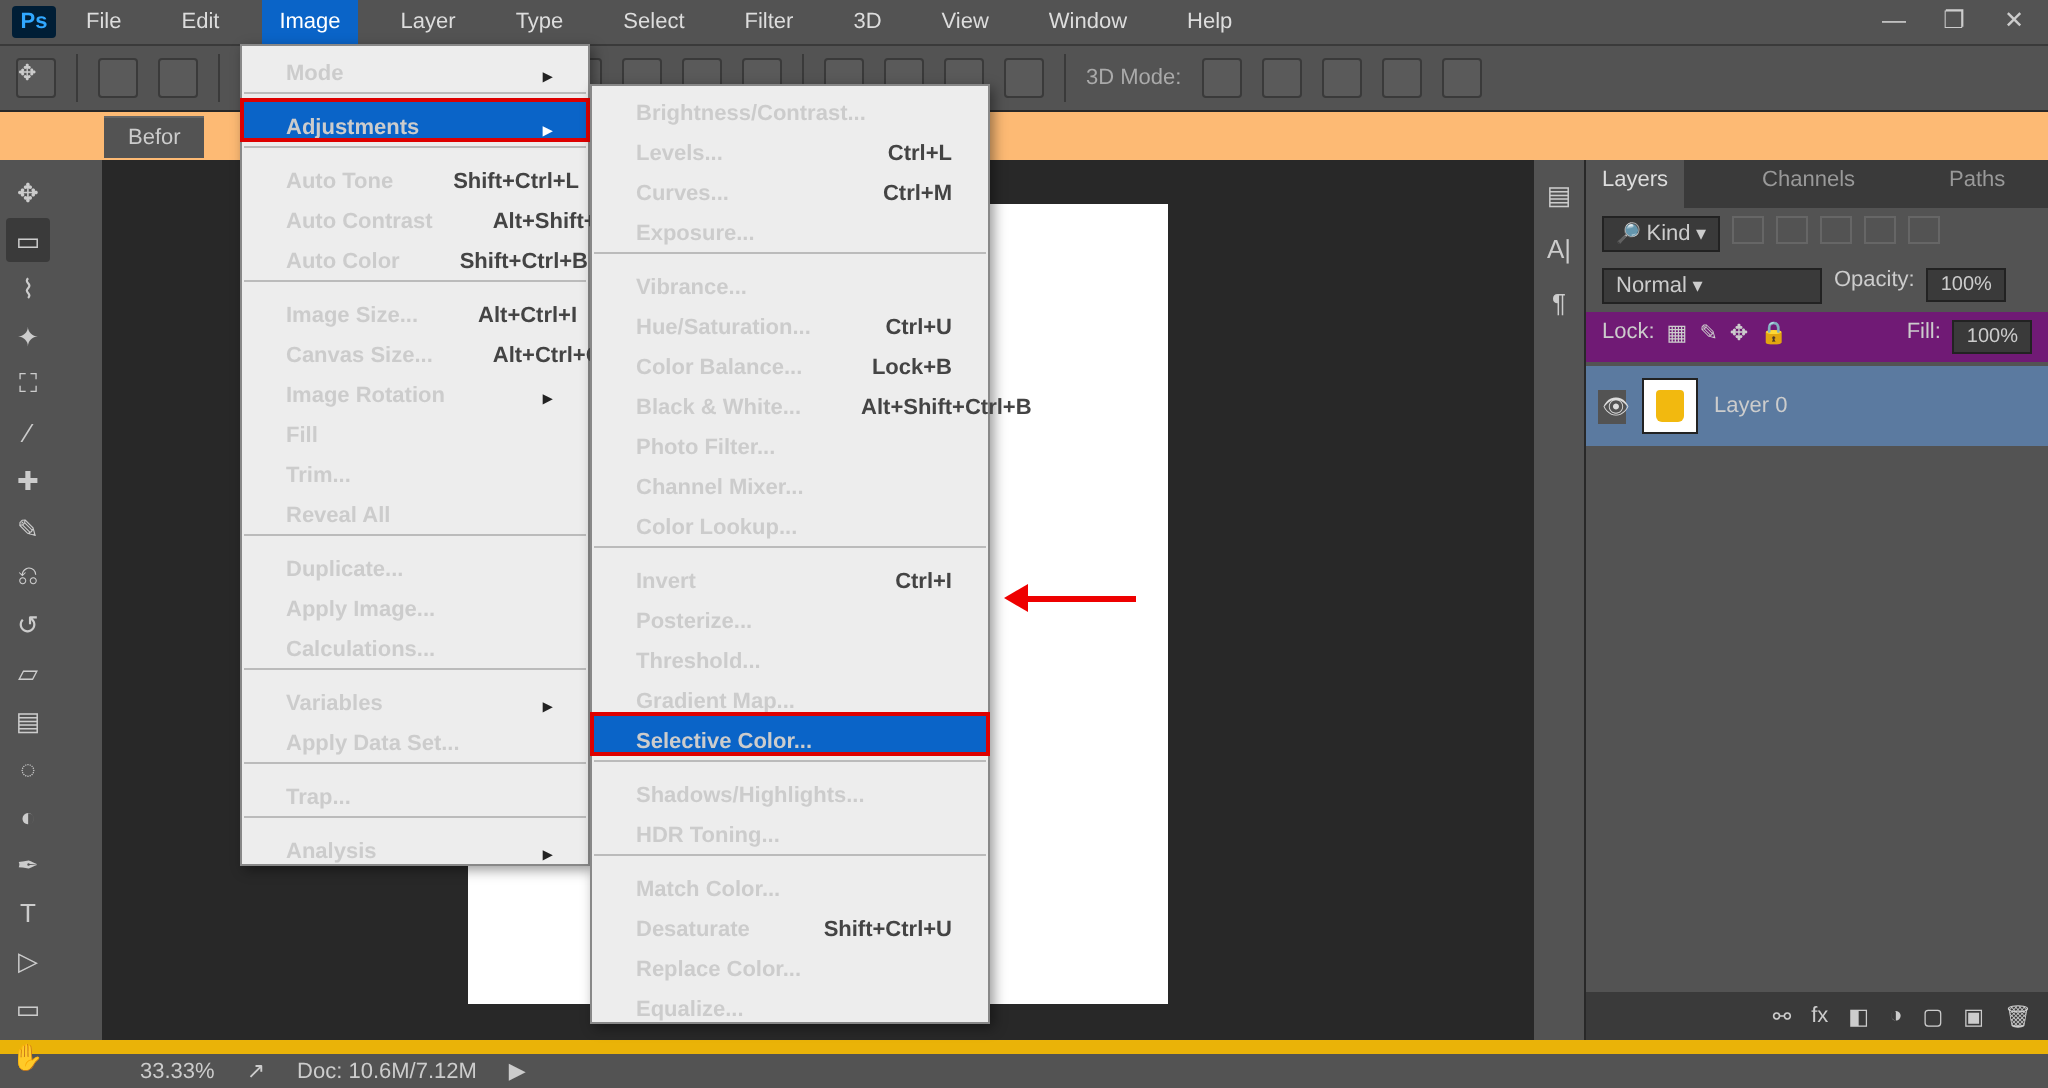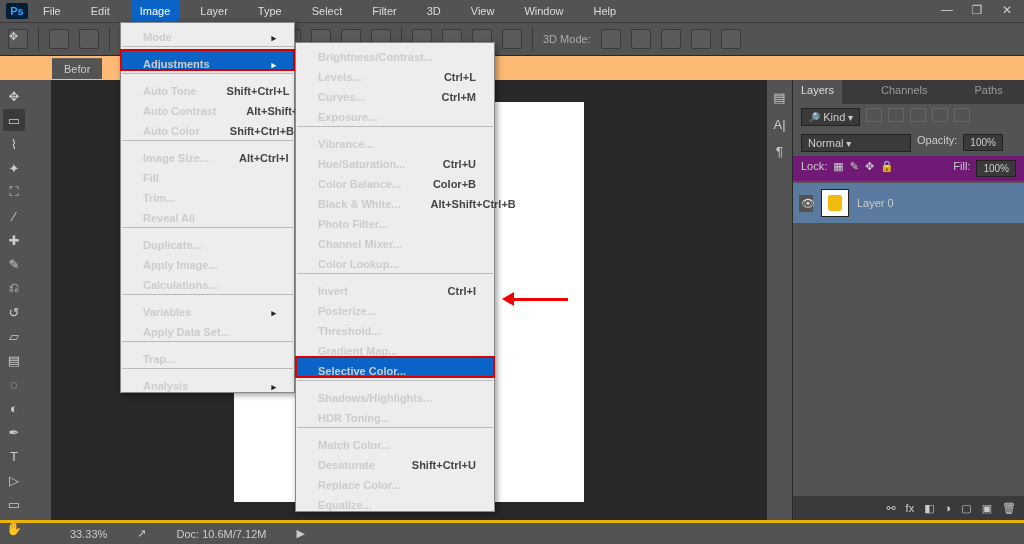--- a/index.html
+++ b/index.html
@@ -32,21 +32,21 @@
 .ptab.act { background:#535353; color:#ddd; }
 .prow { display:flex; align-items:flex-start; padding:4px 8px; gap:6px; }
 .psel { background:#3a3a3a; border:1px solid #222; padding:2px 6px; color:#ccc; font-size:10px; }
 .prow .ic2 { width:16px; height:14px; border:1px solid #666; }
 .lock-row { background:#701a75; padding:4px 8px; display:flex; gap:6px; font-size:10px; }
 .layer { display:flex; align-items:center; background:#5b7aa0; padding:6px; gap:8px; margin:2px 0; }
 .layer .eye { width:14px; color:#ddd; background:#535353; padding:2px; }
 .layer .thumb { width:28px; height:28px; background:#fff; border:1px solid #222; display:flex; align-items:center; justify-content:center; }
 .layer .thumb .mini { width:14px; height:16px; background:#f2b90f; border-radius:2px 2px 3px 3px; }
 .pbottom { margin-top:auto; height:24px; background:#3a3a3a; display:flex; align-items:center; justify-content:flex-end; gap:10px; padding:0 8px; color:#888; }
-.statusbar { height:24px; background:#535353; border-top:3px solid #eab308; display:flex; align-items:center; padding-left:70px; gap:30px; font-size:10px; color:#ccc; }
+.statusbar { height:24px; background:#535353; border-top:7px solid #eab308; display:flex; align-items:center; padding-left:70px; gap:16px; font-size:10px; color:#ccc; }
 
 .menu { position:absolute; background:#ededed; border:1px solid #888; box-shadow:2px 2px 6px rgba(0,0,0,.4); z-index:100; }
 .menu .row { display:flex; align-items:flex-end; height:20px; padding:0 18px 0 22px; color:#222; white-space:nowrap;font-weight:bold; }
 .menu .row.sub::after { content:"▸"; margin-left:auto; font-size:9px; }
 .menu .row .sc { margin-left:auto; padding-left:30px; color:#444; }
 .menu .row.dis { color:#999; }
 .menu .row.hl { background:#0a64c8; color:#fff; }
 .menu .row.boxed { outline:2px solid #d00; outline-offset:-1px; }
 .menu hr { border:none; border-top:1px solid #bbb; margin:3px 1px; }
 .menu1 { top:22px; left:120px; width:175px; }
@@ -227,20 +227,27 @@
     <div class="row">
       <span>Auto Color</span>
       <span class="sc">Shift+Ctrl+B</span>
     </div>
     <hr>
     <div class="row">
       <span>Image Size...</span>
       <span class="sc">Alt+Ctrl+I</span>
     </div>
     <div class="row">
+      <span>Canvas Size...</span>
+      <span class="sc">Alt+Ctrl+C</span>
+    </div>
+    <div class="row sub">
+      <span>Image Rotation</span>
+    </div>
+    <div class="row">
       <span>Fill</span>
     </div>
     <div class="row">
       <span>Trim...</span>
     </div>
     <div class="row">
       <span>Reveal All</span>
     </div>
     <hr>
     <div class="row">
@@ -287,21 +294,21 @@
     <hr>
     <div class="row">
       <span>Vibrance...</span>
     </div>
     <div class="row">
       <span>Hue/Saturation...</span>
       <span class="sc">Ctrl+U</span>
     </div>
     <div class="row">
       <span>Color Balance...</span>
-      <span class="sc">Color+B</span>
+      <span class="sc">Lock+B</span>
     </div>
     <div class="row">
       <span>Black &amp; White...</span>
       <span class="sc">Alt+Shift+Ctrl+B</span>
     </div>
     <div class="row">
       <span>Photo Filter...</span>
     </div>
     <div class="row">
       <span>Channel Mixer...</span>

